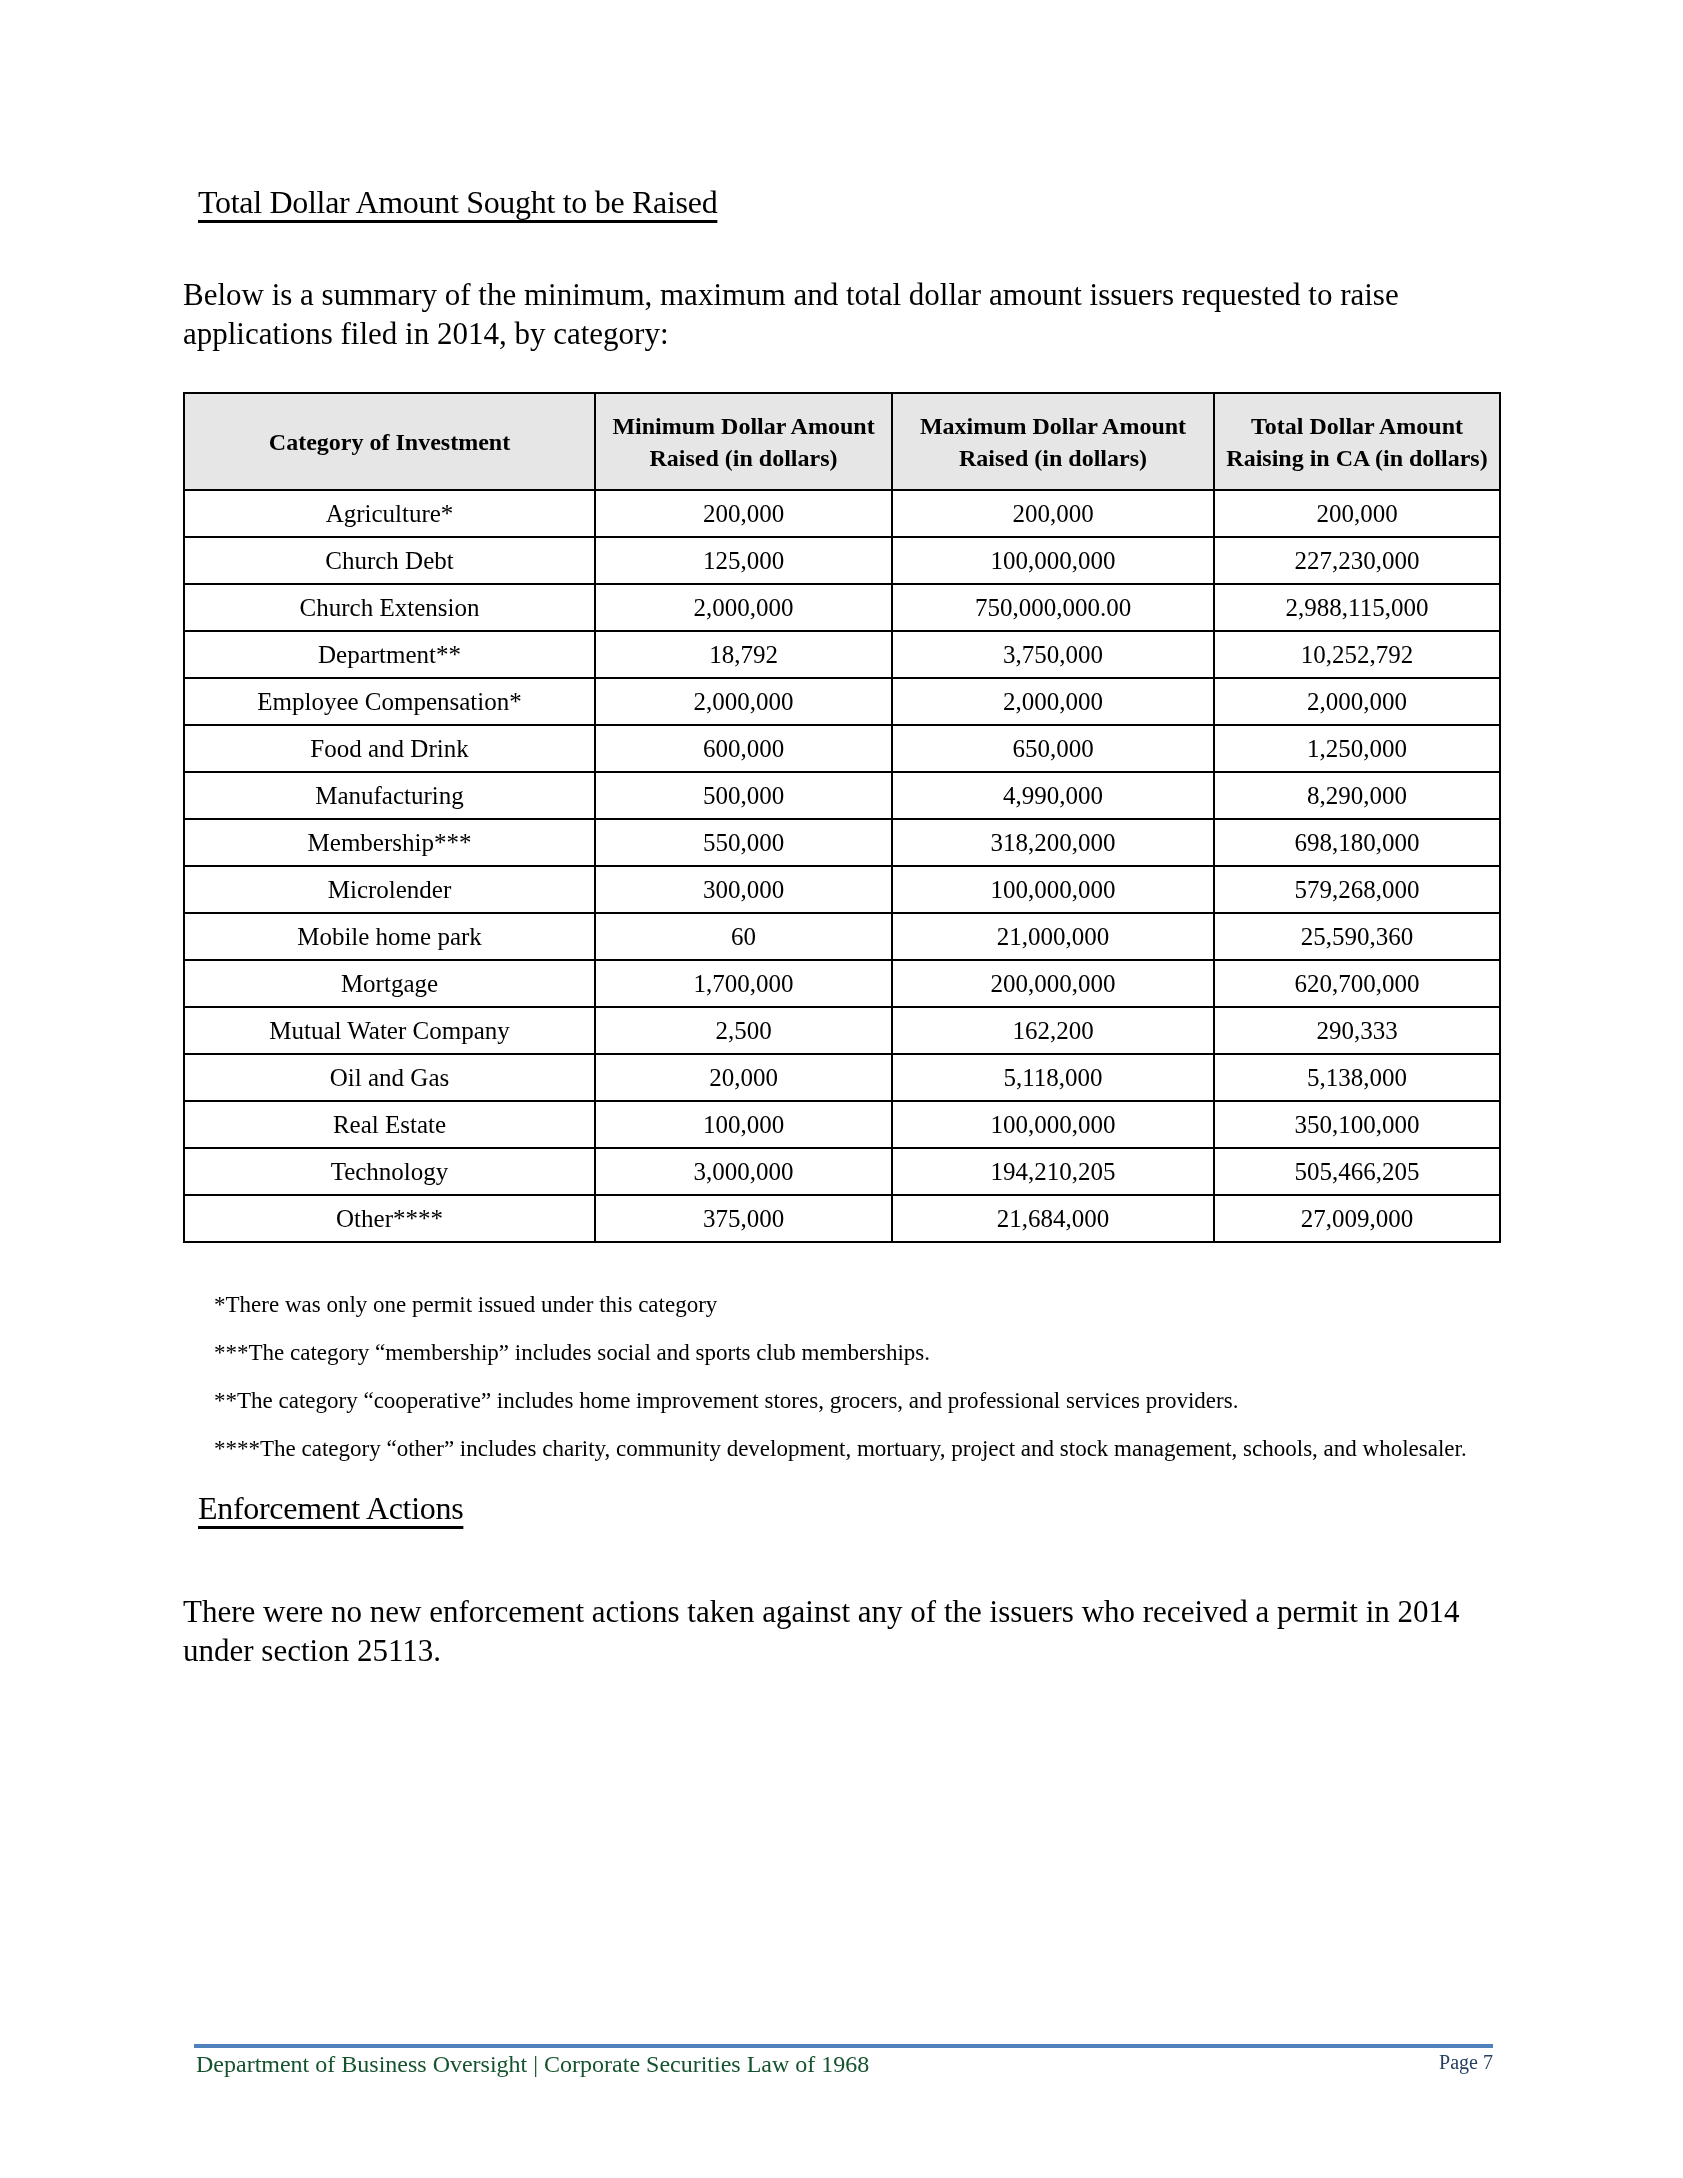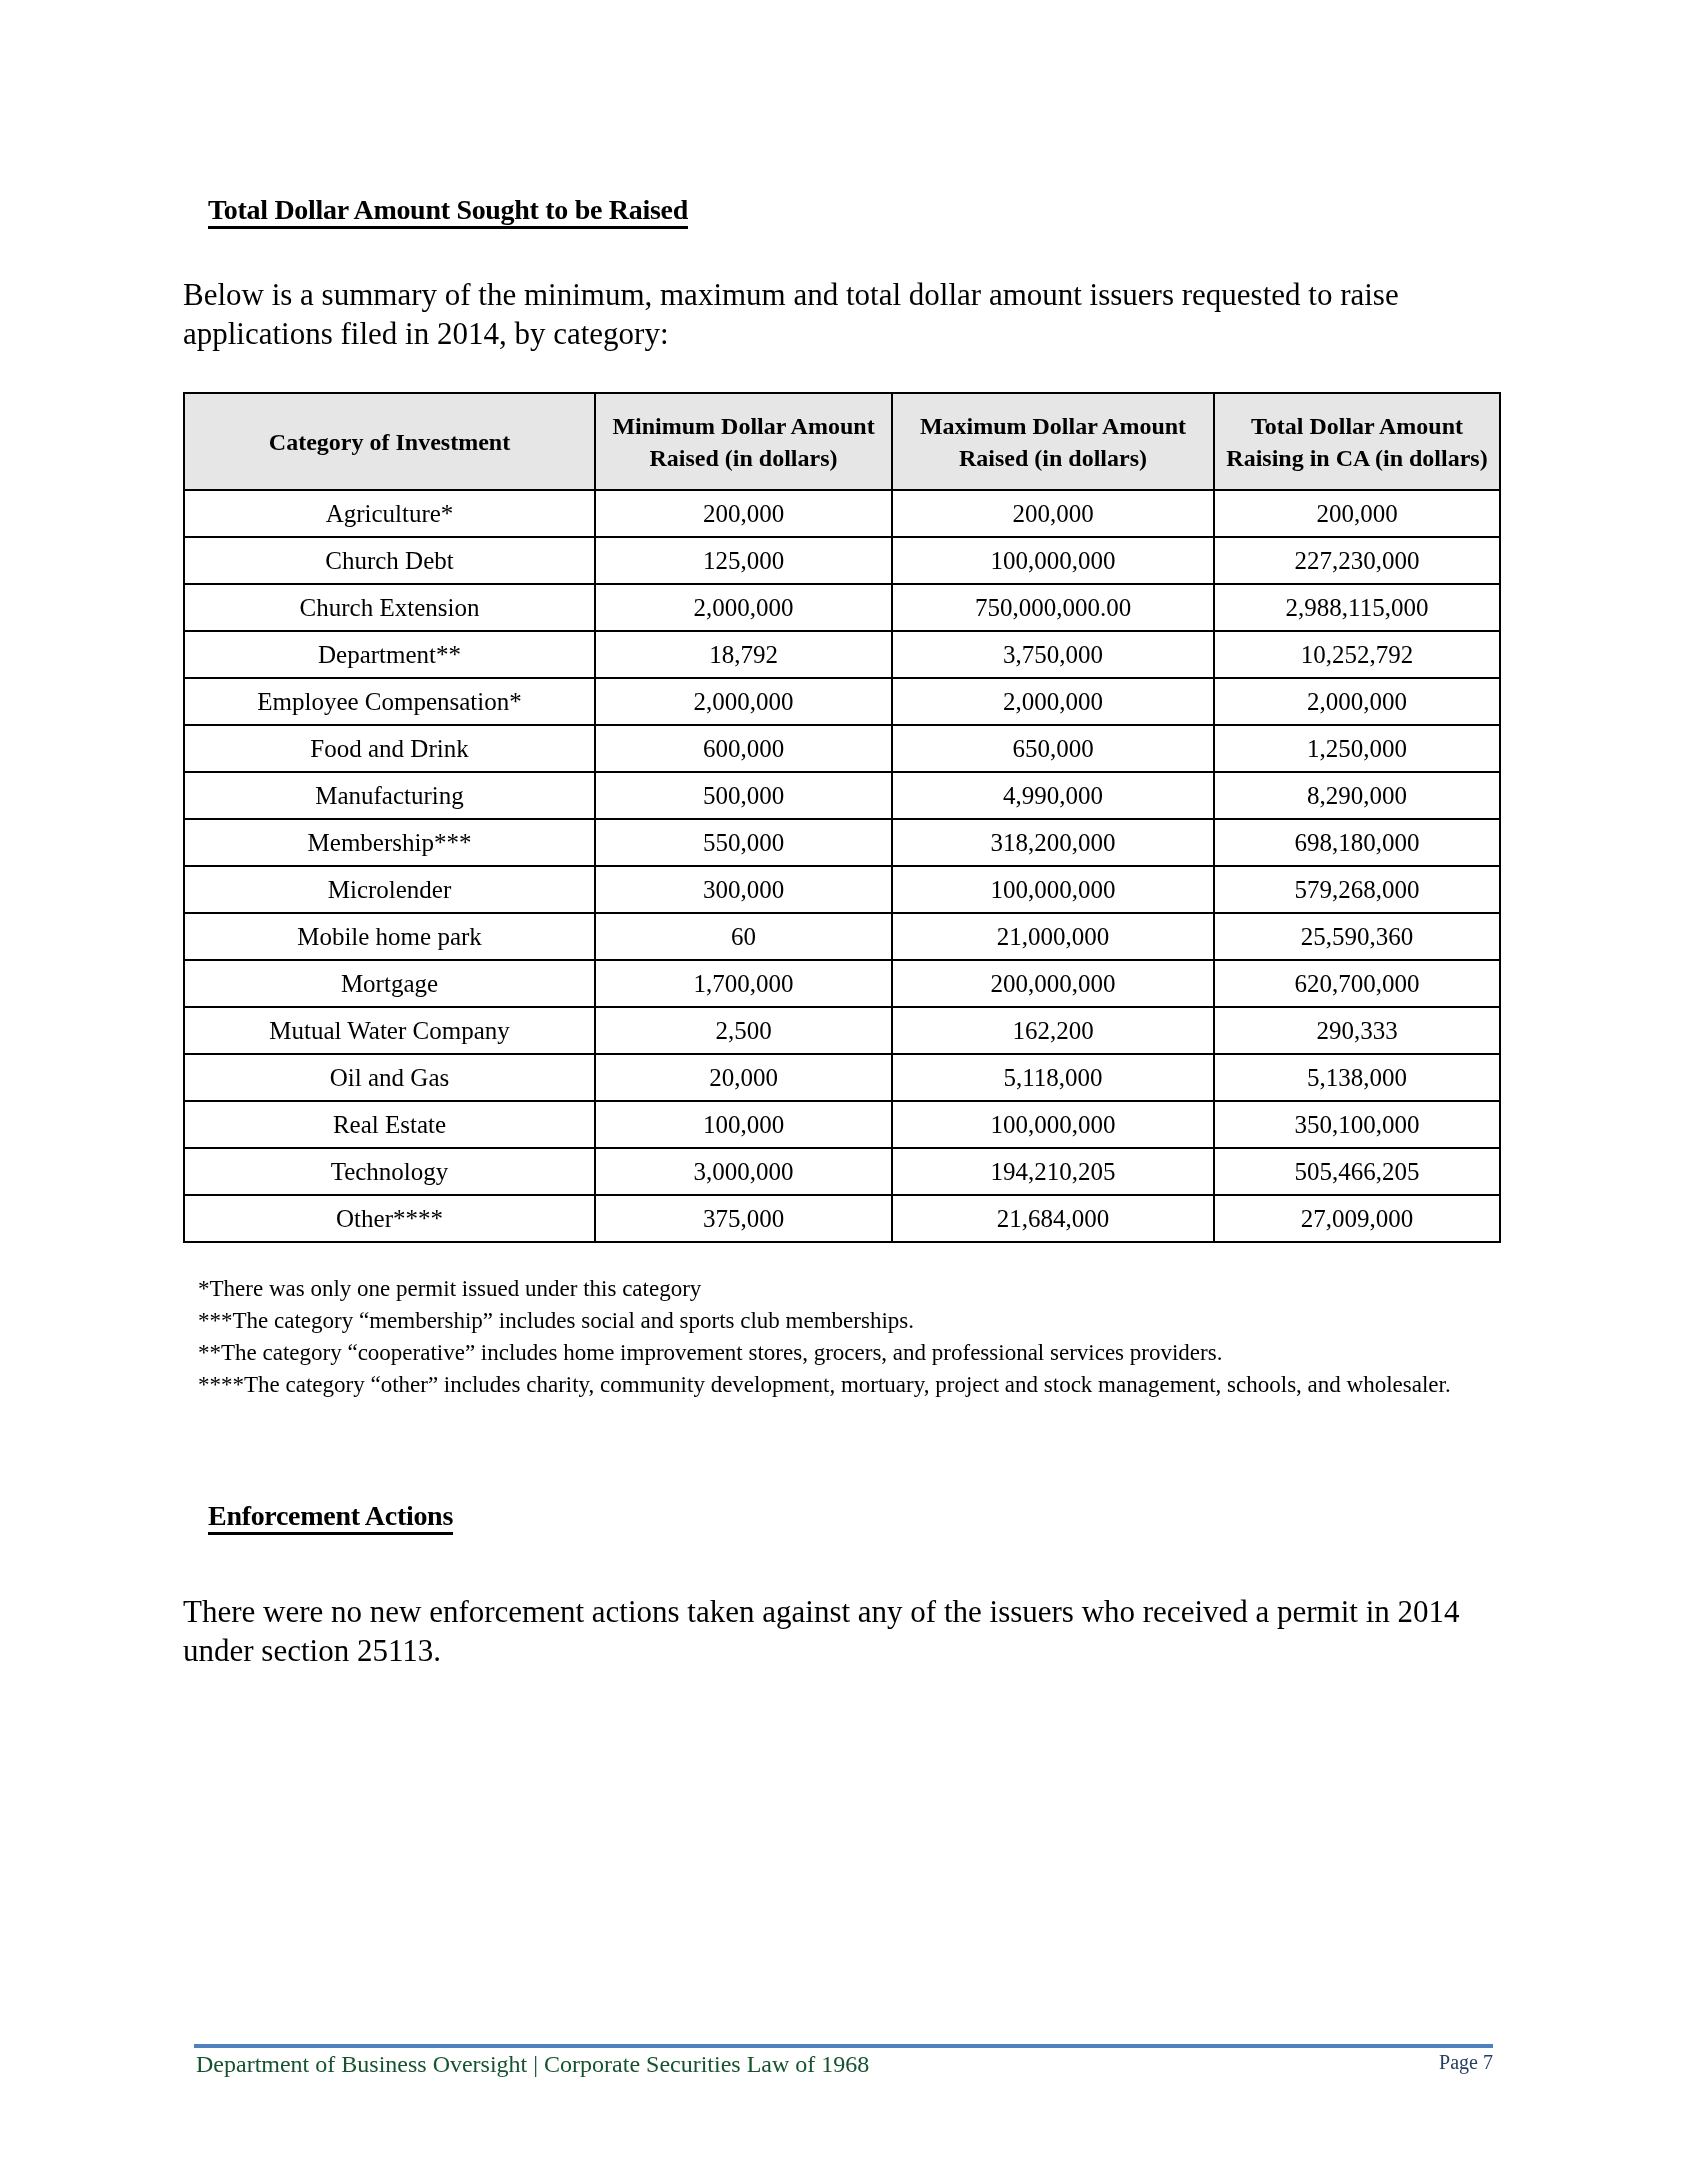--- a/index.html
+++ b/index.html
@@ -1,37 +1,37 @@
 <!DOCTYPE html>
 <html><head>
 <meta charset="utf-8">
 <style>
   html, body { margin: 0; padding: 0; background: #ffffff; }
   body { width: 1683px; height: 2178px; position: relative; overflow: hidden;
          font-family: "DejaVu Serif", "Liberation Serif", serif; color: #000; }
   .h1 { position: absolute; left: 198px; font-family: "Liberation Serif", "DejaVu Serif", serif;
-        font-size: 28px; text-decoration: underline; text-decoration-thickness: 3px;
-        text-underline-offset: 7px; letter-spacing: -0.3px; margin: 10px; font-weight: bold; white-space: nowrap; }
+        font-size: 32px; text-decoration: underline; text-decoration-thickness: 3px;
+        text-underline-offset: 7px; letter-spacing: -0.3px; margin: 0; font-weight: normal; white-space: nowrap; }
   #title { top: 184px; }
   #enf-title { top: 1490px; }
   .para { position: absolute; left: 183px; width: 1307px; font-family: "Liberation Serif", "DejaVu Serif", serif;
           font-size: 31px; line-height: 39px; margin: 0; }
   #intro { top: 275px; }
   #enf-text { top: 1592px; }
 
   table.data { position: absolute; left: 183px; top: 392px; border-collapse: collapse;
                font-family: "Liberation Serif", "DejaVu Serif", serif; table-layout: fixed; width: 1316px; }
   table.data th, table.data td { border: 2px solid #000; text-align: center; padding: 0; }
   table.data th { background: #e6e6e6; font-weight: bold; font-size: 24px; line-height: 32px; height: 95px; }
   table.data td { font-size: 25px; height: 45px; line-height: 45px; }
   col.c1 { width: 411px; } col.c2 { width: 297px; } col.c3 { width: 322px; } col.c4 { width: 286px; }
 
   .notes { position: absolute; left: 198px; top: 1273px; width: 1287px;
            font-family: "Liberation Serif", "DejaVu Serif", serif; font-size: 23px; line-height: 32px; }
-  .notes p { margin: 0; }
+  .notes p { margin: 16px; }
 
   .footer-rule { position: absolute; left: 194px; top: 2044px; width: 1299px; height: 4px; background: #4f81bd; }
   .footer-left { position: absolute; left: 196px; top: 2051px; font-family: "Liberation Serif", "DejaVu Serif", serif;
                  font-size: 24px; color: #14532d; white-space: nowrap; }
   .footer-right { position: absolute; right: 190px; top: 2051px; font-family: "Liberation Serif", "DejaVu Serif", serif;
                   font-size: 20px; color: #243f60; white-space: nowrap; }
 </style>
 </head>
 <body>
 

